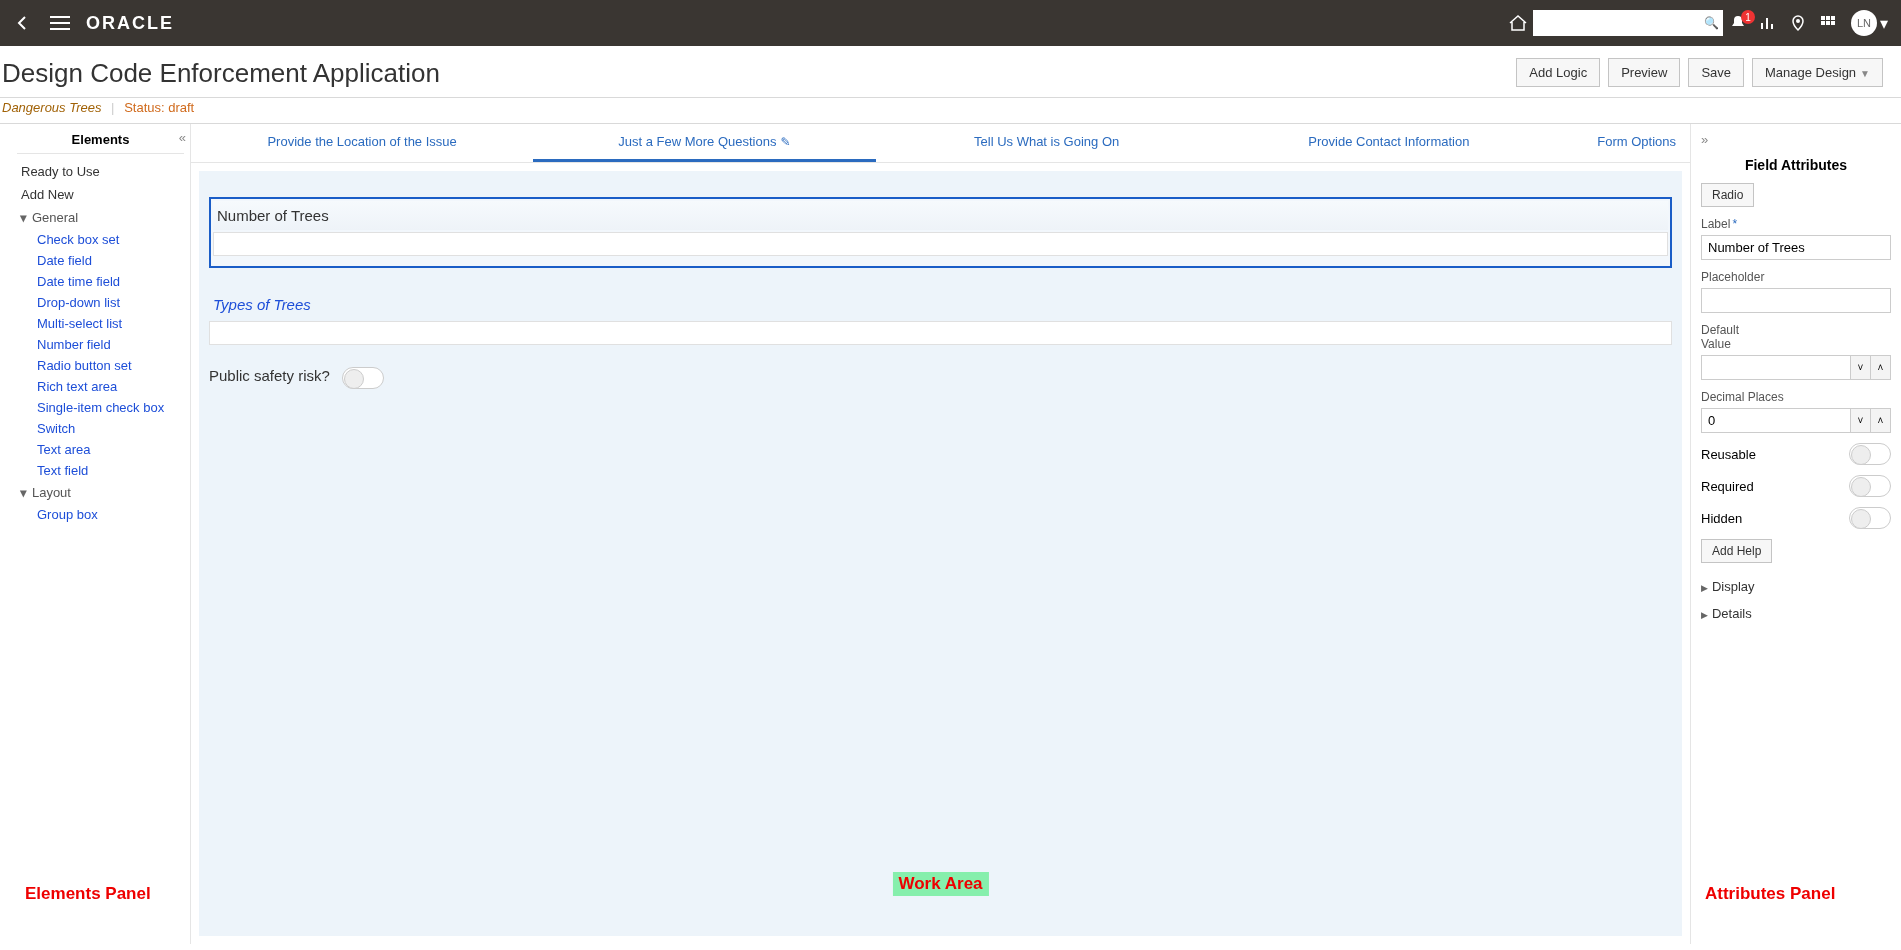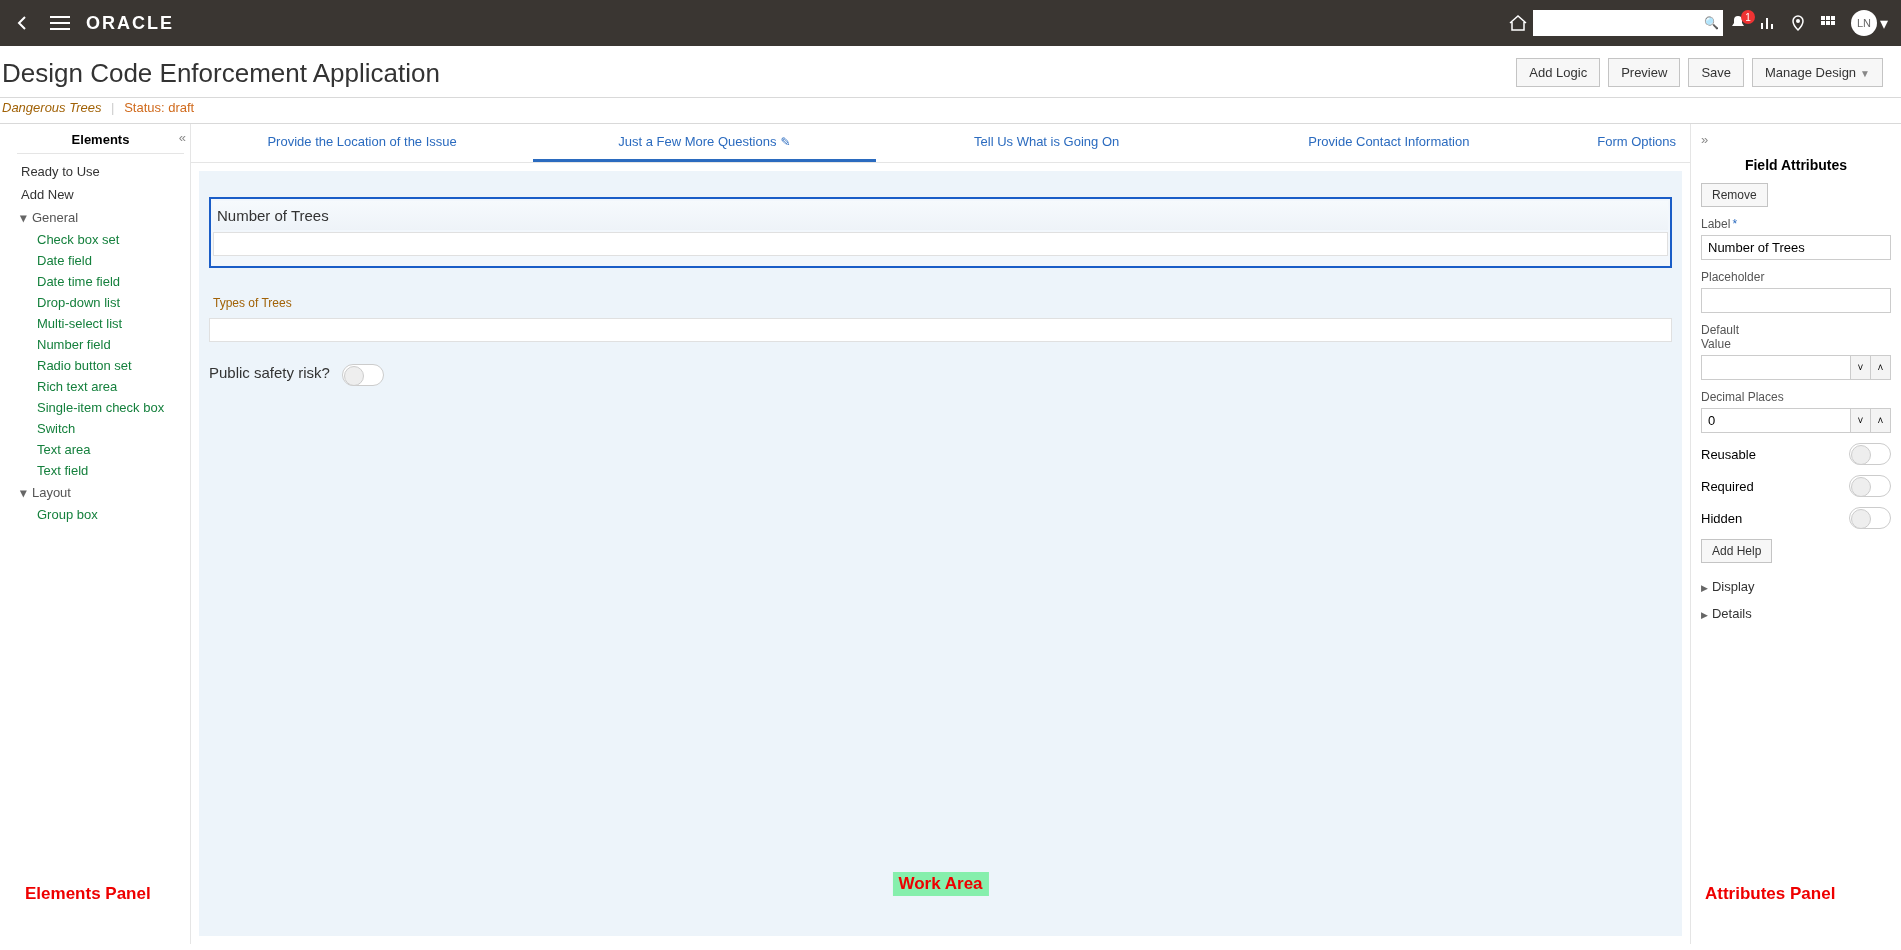--- a/index.html
+++ b/index.html
@@ -35,34 +35,34 @@
 .main { display:flex; height: calc(950px - 46px - 56px - 28px); padding-left: 11px; }
 
 
 .elements { width:180px; border-right:1px solid #e5e5e5; padding:8px 6px; font-size:13px; position:relative;}
 .elements .title { font-weight:700; text-align:center; padding-bottom:6px; border-bottom:1px solid #e5e5e5; margin-bottom:6px; position:relative;}
 .elements .collapse { position:absolute; right:4px; top:6px; color:#888; font-size:13px; cursor:pointer;}
 .elements .section { padding:4px 4px; color:#333;}
 .elements .group-title { color:#555; padding:4px 4px; }
 .elements .tri { display:inline-block; transform:rotate(90deg); font-size:9px; margin-right:4px; color:#666;}
 .elements ul { list-style:none; padding-left:20px; }
-.elements li { padding:3px 0; color:#15803d; cursor:pointer;}
+.elements li { padding:3px 0; color:#1d4ed8; cursor:pointer;}
 .elements .panel-annot { position:absolute; bottom:40px; left:14px; color:#e00; font-weight:700; font-size:17px;}
 
 
 .center { flex:1; display:flex; flex-direction:column; border-right:1px solid #e5e5e5;}
 .tabs { display:flex; border-bottom:1px solid #e5e5e5; }
 .tabs .tab { flex:1; text-align:center; padding:10px 4px; font-size:13px; color:#2b6bbf; cursor:pointer; }
 .tabs .tab.active { border-bottom:3px solid #2b6bbf; }
 .tabs .formopt { width:130px; flex:none; text-align:right; padding-right:14px;}
 .tabs .pencil { margin-left:4px; font-size:12px;}
 .workarea { background:#edf4fa; margin:8px; flex:1; padding:8px 10px 12px 10px; position:relative;}
 .formfield { margin:18px 0 22px 0;}
 .formfield.sel { border:2px solid #1a5dc7; padding:2px 2px 10px 2px; background:#f2f7fc;}
-.formfield .flabel { font-size:12px; color:#a16207; padding:6px 4px;}
+.formfield .flabel { font-size:15px; color:#1d4ed8; padding:6px 4px;font-style:italic;}
 .formfield .ftitle { background: linear-gradient(#f6fafd,#eef3f8); padding:6px 4px; font-size:15px; color:#333;}
 .formfield .finput { background:#fff; border:1px solid #e0e0e0; height:24px; margin-top:2px;}
 .switchrow { display:flex; align-items:flex-start; gap:12px; margin-top:14px;}
 .switchrow .slabel { font-size:15px; color:#333;}
 .switch { width:42px; height:22px; border:1px solid #ccc; border-radius:12px; background:#fff; position:relative;}
 .switch::after { content:''; width:18px;height:18px; border-radius:50%; background:#eee; border:1px solid #ccc; position:absolute; top:1px; left:1px;}
 .center-annot { position:absolute; bottom:40px; left:50%; transform:translateX(-50%); color:#e00; font-weight:700; font-size:17px; background:#86efac; padding:2px 6px;}
 
 
 .attrs { width:210px; padding:8px 10px; font-size:13px; position:relative;}
@@ -204,21 +204,21 @@
         <span class="slabel">Public safety risk?</span>
         <span class="switch"></span>
       </div>
       <div class="center-annot">Work Area</div>
     </div>
   </div>
 
   <div class="attrs">
     <div class="expand">»</div>
     <h3>Field Attributes</h3>
-    <button class="btn small">Remove</button>
+    <button class="btn small">Radio</button>
     <div class="row">
       <label><span>Label</span><span class="req">*</span></label>
       <input type="text" value="Number of Trees" style="">
     </div>
     <div class="row">
       <label>Placeholder</label>
       <input type="text" value="" style="">
     </div>
     <div class="row">
       <label style="white-space:pre-line;">Default

